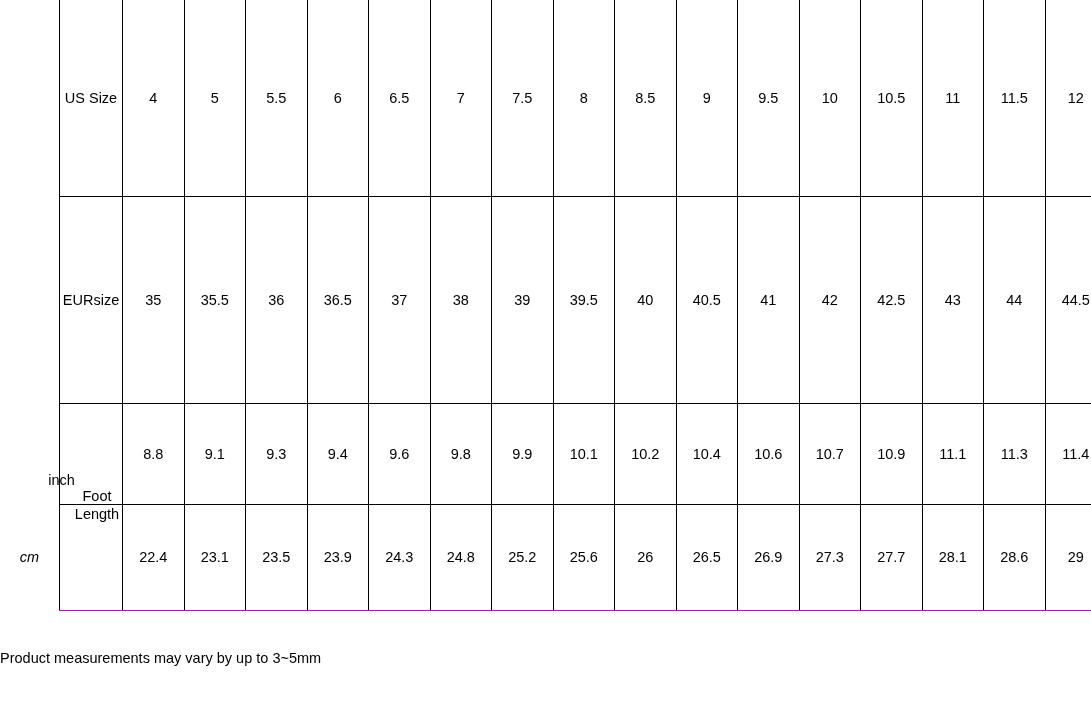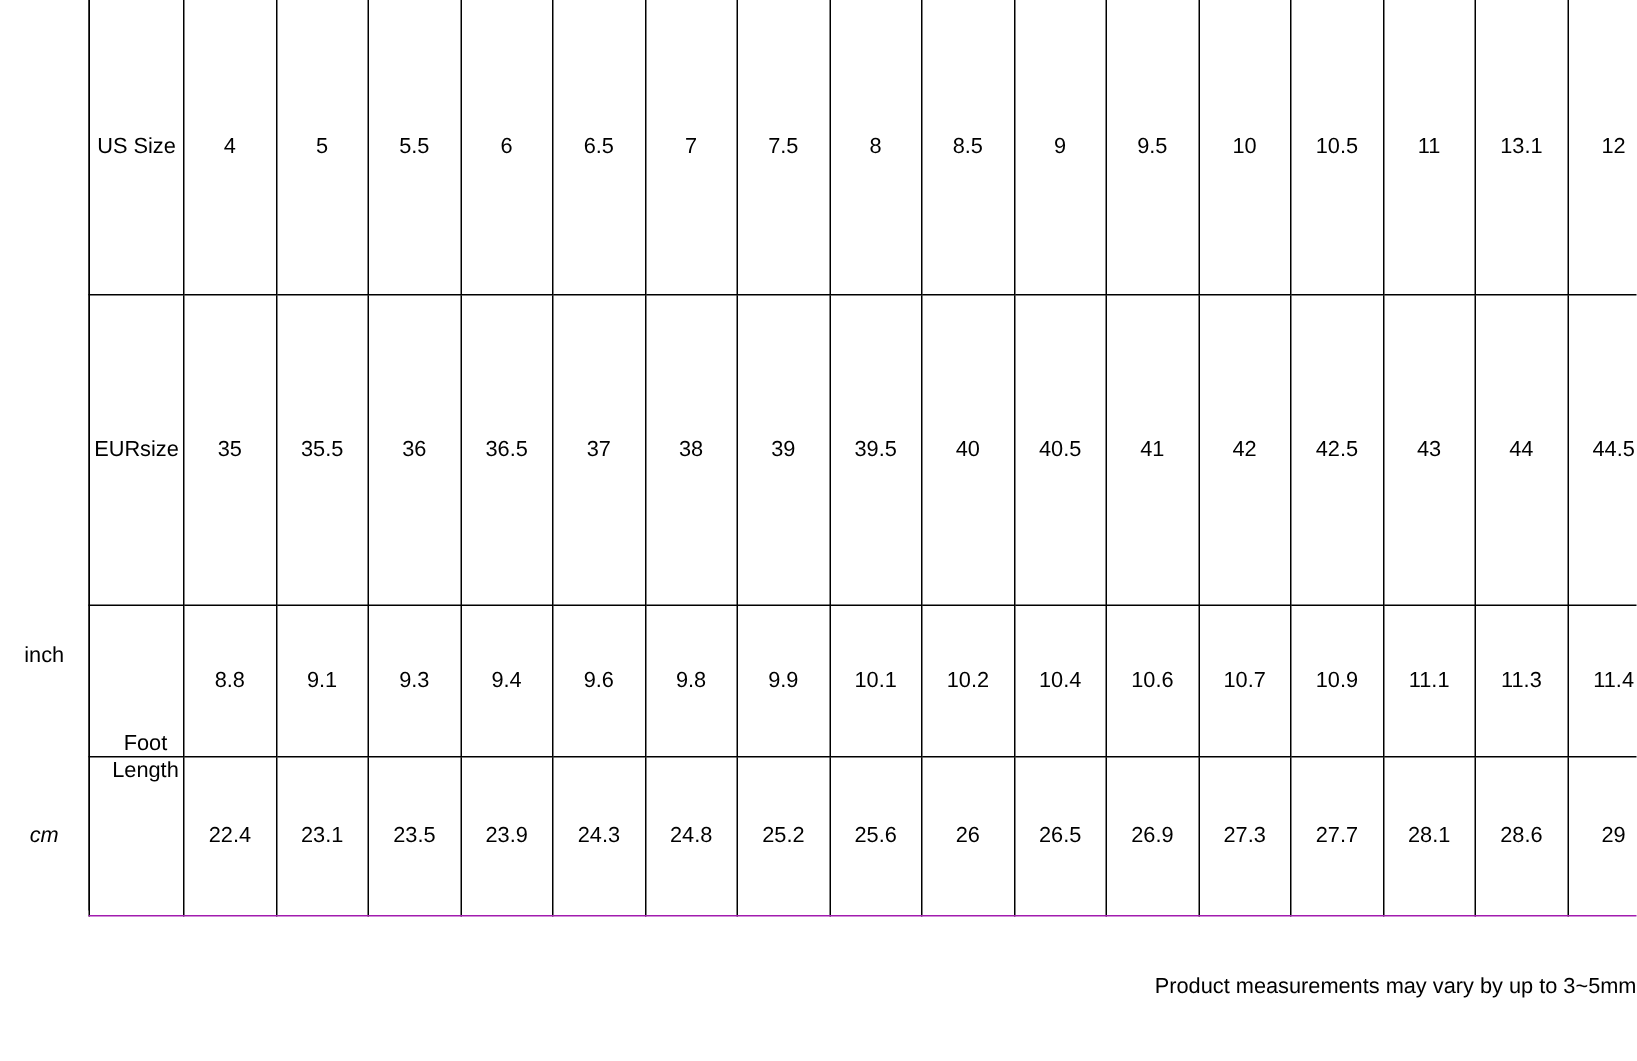--- a/index.html
+++ b/index.html
@@ -71,40 +71,40 @@
   }
 
   
   .outside-label {
     position: absolute;
     font-size: 14.5px;
     text-align: center;
     width: 59px;
     left: 0;
   }
-  #label-inch { top: 429px; }
+  #label-inch { top: 472px; padding-left: 32px; }
   #label-cm   { top: 549px; font-style: italic; }
 
   
   .footlen {
     position: absolute;
     left: 59px;
     width: 76px;
     text-align: center;
     font-size: 14.5px;
     line-height: 1.25;
     top: 487px;
   }
 
   .note {
     position: absolute;
     left: 0;
     top: 650px;
     width: 1091px;
-    text-align: right;
+    text-align: left;
     font-size: 14.5px;
   }
 
   
   td.footlen-cell { }
 </style>
 </head>
 <body>
 
 <div id="chart-wrap">
@@ -122,21 +122,21 @@
         <td class="datacell">6.5</td>
         <td class="datacell">7</td>
         <td class="datacell">7.5</td>
         <td class="datacell">8</td>
         <td class="datacell">8.5</td>
         <td class="datacell">9</td>
         <td class="datacell">9.5</td>
         <td class="datacell">10</td>
         <td class="datacell">10.5</td>
         <td class="datacell">11</td>
-        <td class="datacell">13.1</td>
+        <td class="datacell">11.5</td>
         <td class="datacell">12</td>
       </tr>
 
       <tr class="row-eur">
         <td class="rowlabel">EURsize</td>
         <td class="datacell">35</td>
         <td class="datacell">35.5</td>
         <td class="datacell">36</td>
         <td class="datacell">36.5</td>
         <td class="datacell">37</td>

